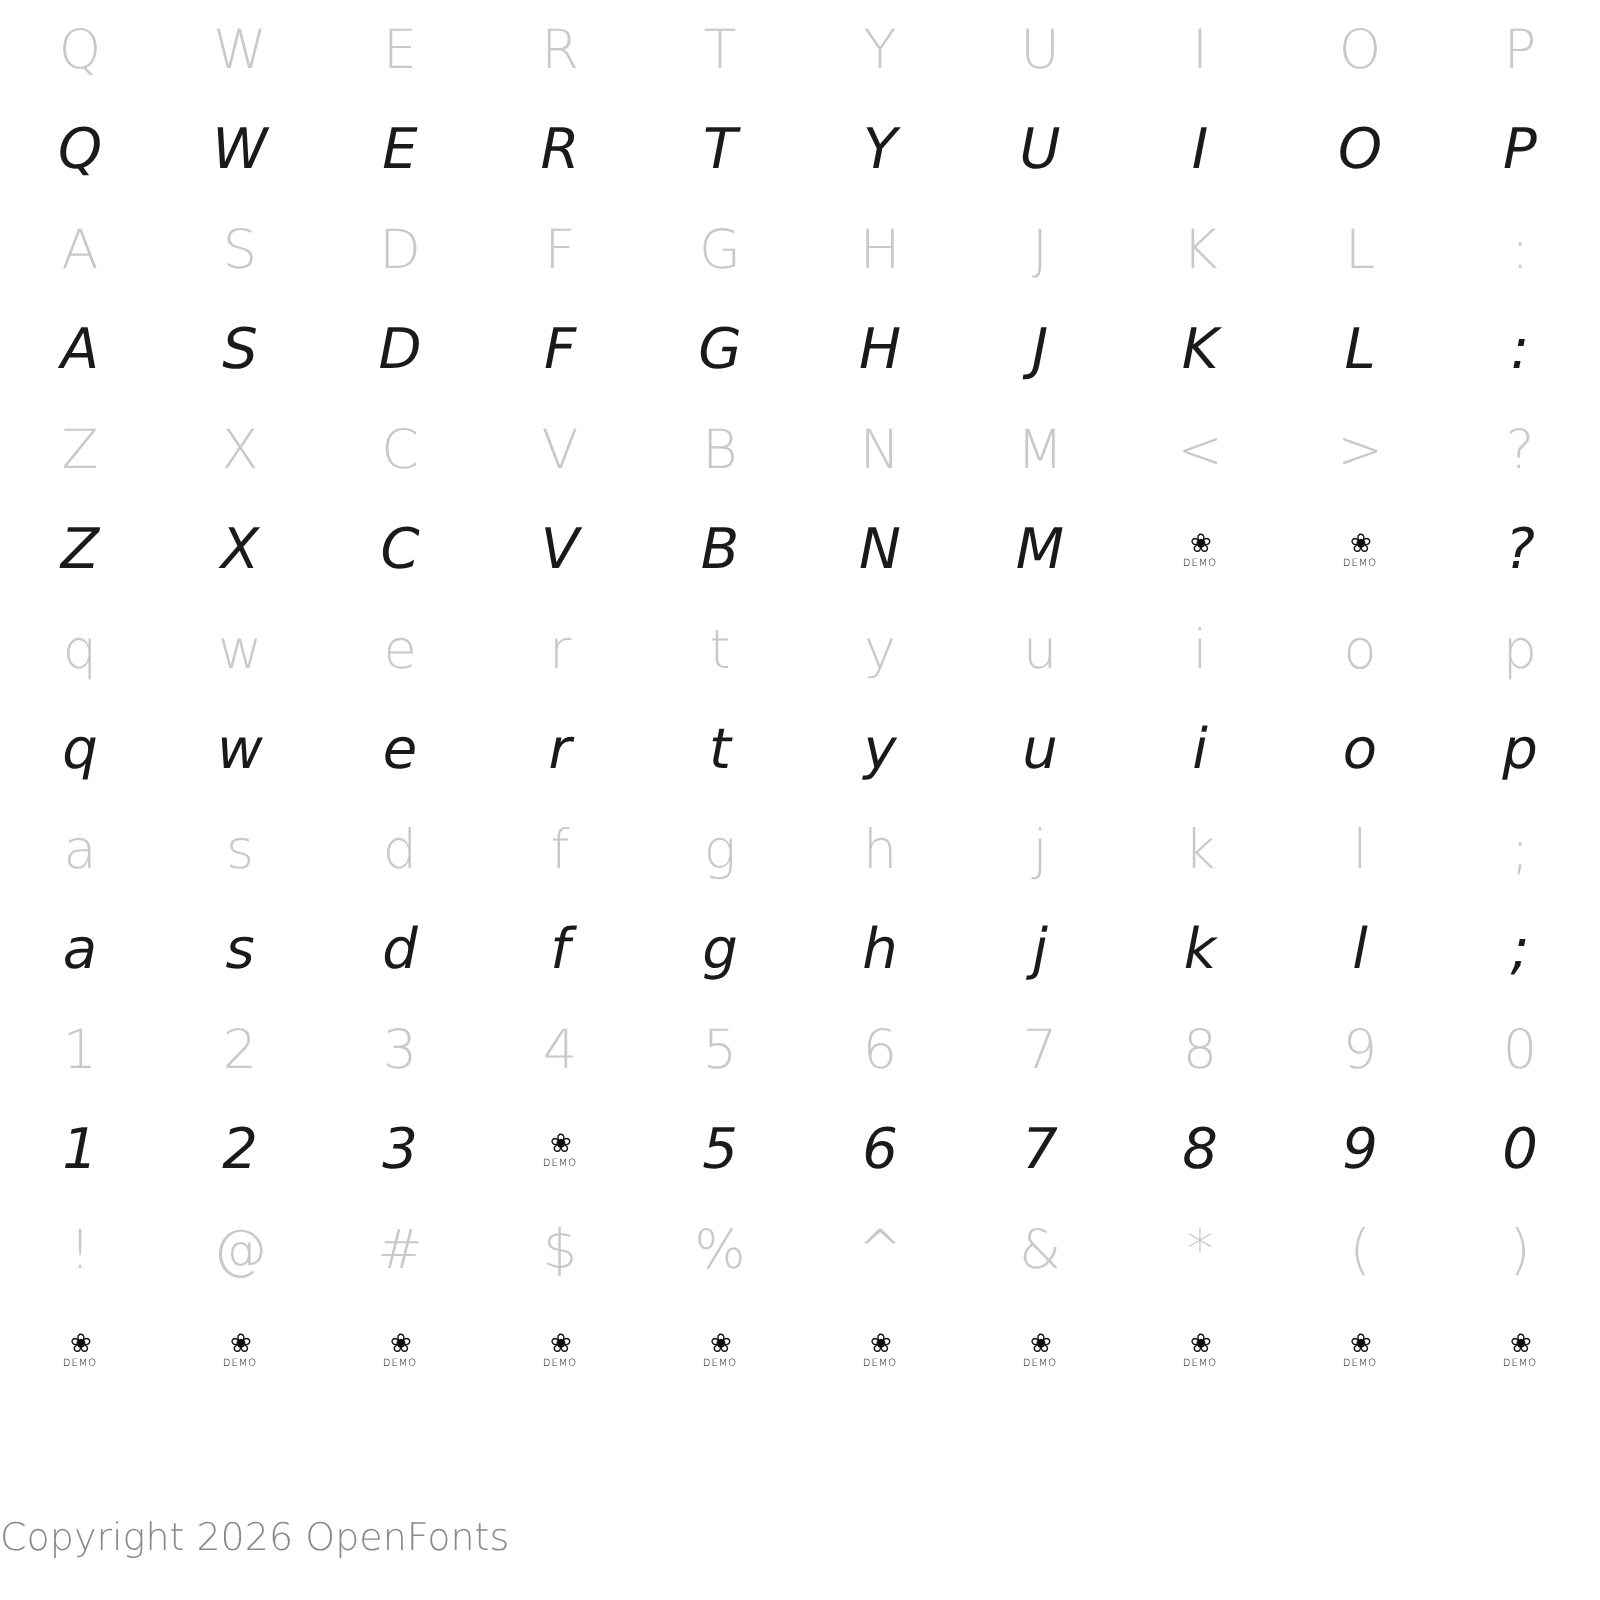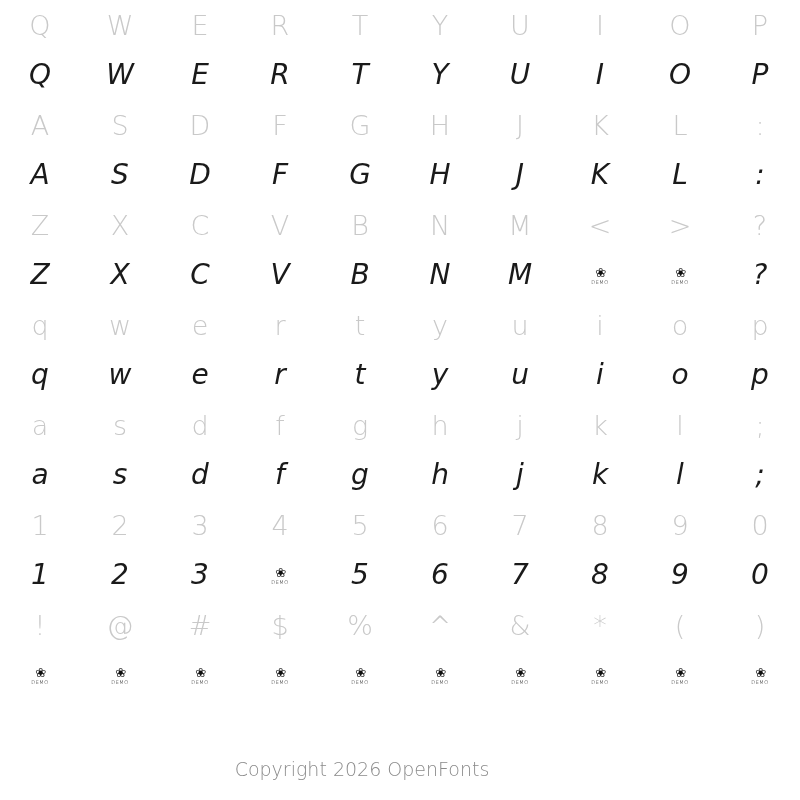--- a/index.html
+++ b/index.html
@@ -69,21 +69,21 @@
     color: #111;
     font-family: "DejaVu Sans", sans-serif;
     font-style: normal;
     margin-top: 1px;
   }
   .copyright {
     position: absolute;
     left: 0;
     top: 758px;
     width: 800px;
-    text-align: center;
+    text-align: left;
     padding-right: 76px;
     box-sizing: border-box;
     color: #8a8a8a;
     font-size: 19px;
     font-family: "DejaVu Sans", sans-serif;
     font-weight: 300;
   }
 </style>
 </head>
 <body>

